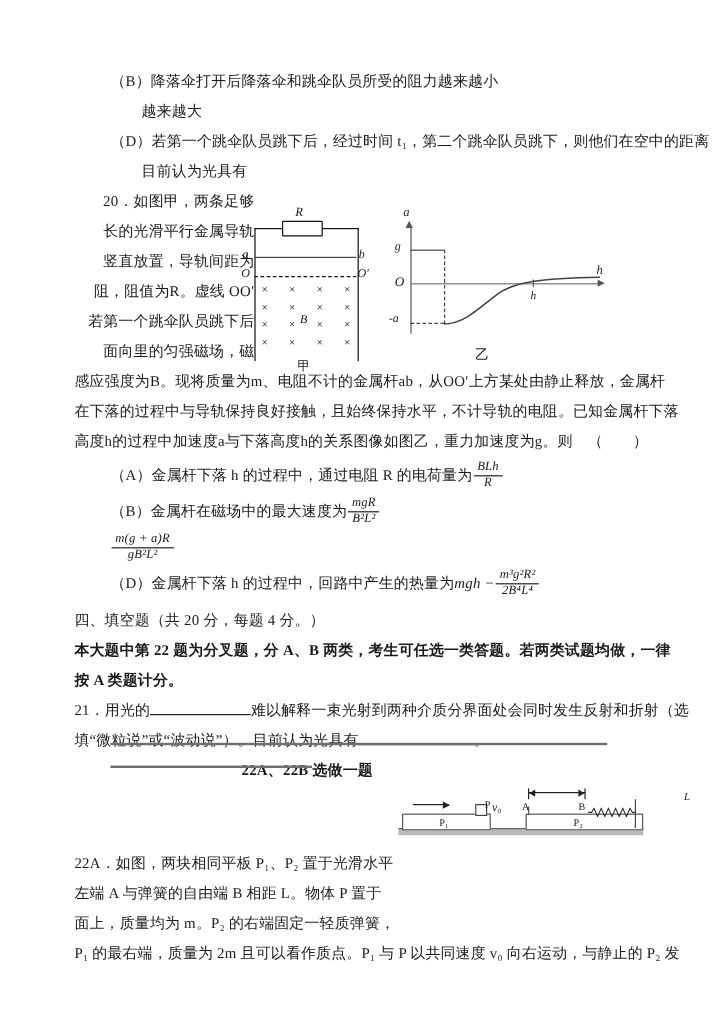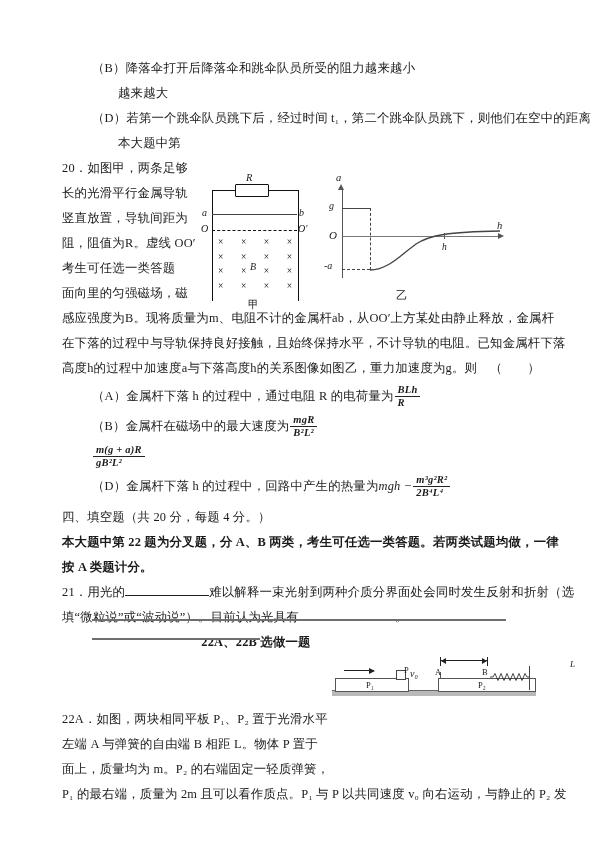--- a/index.html
+++ b/index.html
@@ -40,27 +40,26 @@
   i, .it { font-style: italic; font-family: "Liberation Serif", serif; }
   .blank-ul {
     display: inline-block;
     border-bottom: 1px solid #222;
     height: 12px;
   }
   
   .frac {
     display: inline-block;
     vertical-align: middle;
-    text-align: left;
+    text-align: center;
     font-size: 10.5px;
     line-height: 1.12;
     margin: 0 1px;
     position: relative;
     top: -1px;
-    font-weight: bold;
   }
   .frac .num { display: block; padding: 0 3px; }
   .frac .den { display: block; padding: 0 3px; border-top: 1px solid #222; }
 
   
   .fig-jia {
     position: absolute;
     left: 196px;
     top: 182px;
     width: 118px;
@@ -329,41 +328,41 @@
     font-family: "DejaVu Sans", sans-serif;
     font-size: 12.5px;
     color: #ffffff;
     letter-spacing: 0.4px;
     margin-top: 1px;
     text-shadow:
       0.7px 0.7px 0 #cfcfcf, -0.7px -0.7px 0 #cfcfcf,
       0.7px -0.7px 0 #cfcfcf, -0.7px 0.7px 0 #cfcfcf;
   }
   .q20wrap { position: relative; }
-  .q20-left { width: 150px; }
+  .q20-left { width: 150px; text-align: right; }
 </style>
 </head>
 <body>
 
 <div class="page">
 
   <div class="content">
 
     <div class="ln indent1">（B）降落伞打开后降落伞和跳伞队员所受的阻力越来越小</div>
     <div class="ln indent2">越来越大</div>
     <div class="ln indent1">（D）若第一个跳伞队员跳下后，经过时间 t₁，第二个跳伞队员跳下，则他们在空中的距离</div>
-    <div class="ln indent2">本大题中第</div>
+    <div class="ln indent2">目前认为光具有</div>
 
     <div class="q20wrap">
       <div class="q20-left">
         <div class="ln">20．如图甲，两条足够</div>
         <div class="ln">长的光滑平行金属导轨</div>
         <div class="ln">竖直放置，导轨间距为</div>
         <div class="ln">阻，阻值为R。虚线 OO′</div>
-        <div class="ln">考生可任选一类答题</div>
+        <div class="ln">若第一个跳伞队员跳下后</div>
         <div class="ln">面向里的匀强磁场，磁</div>
       </div>
     </div>
 
     <div class="ln">感应强度为B。现将质量为m、电阻不计的金属杆ab，从OO′上方某处由静止释放，金属杆</div>
     <div class="ln">在下落的过程中与导轨保持良好接触，且始终保持水平，不计导轨的电阻。已知金属杆下落</div>
     <div class="ln">高度h的过程中加速度a与下落高度h的关系图像如图乙，重力加速度为g。则　（　　）</div>
 
     <div class="ln indent1" style="line-height:30px;">
       <span>（A）金属杆下落 h 的过程中，通过电阻 R 的电荷量为</span><span class="frac"><span class="num it">BLh</span><span class="den it">R</span></span>

